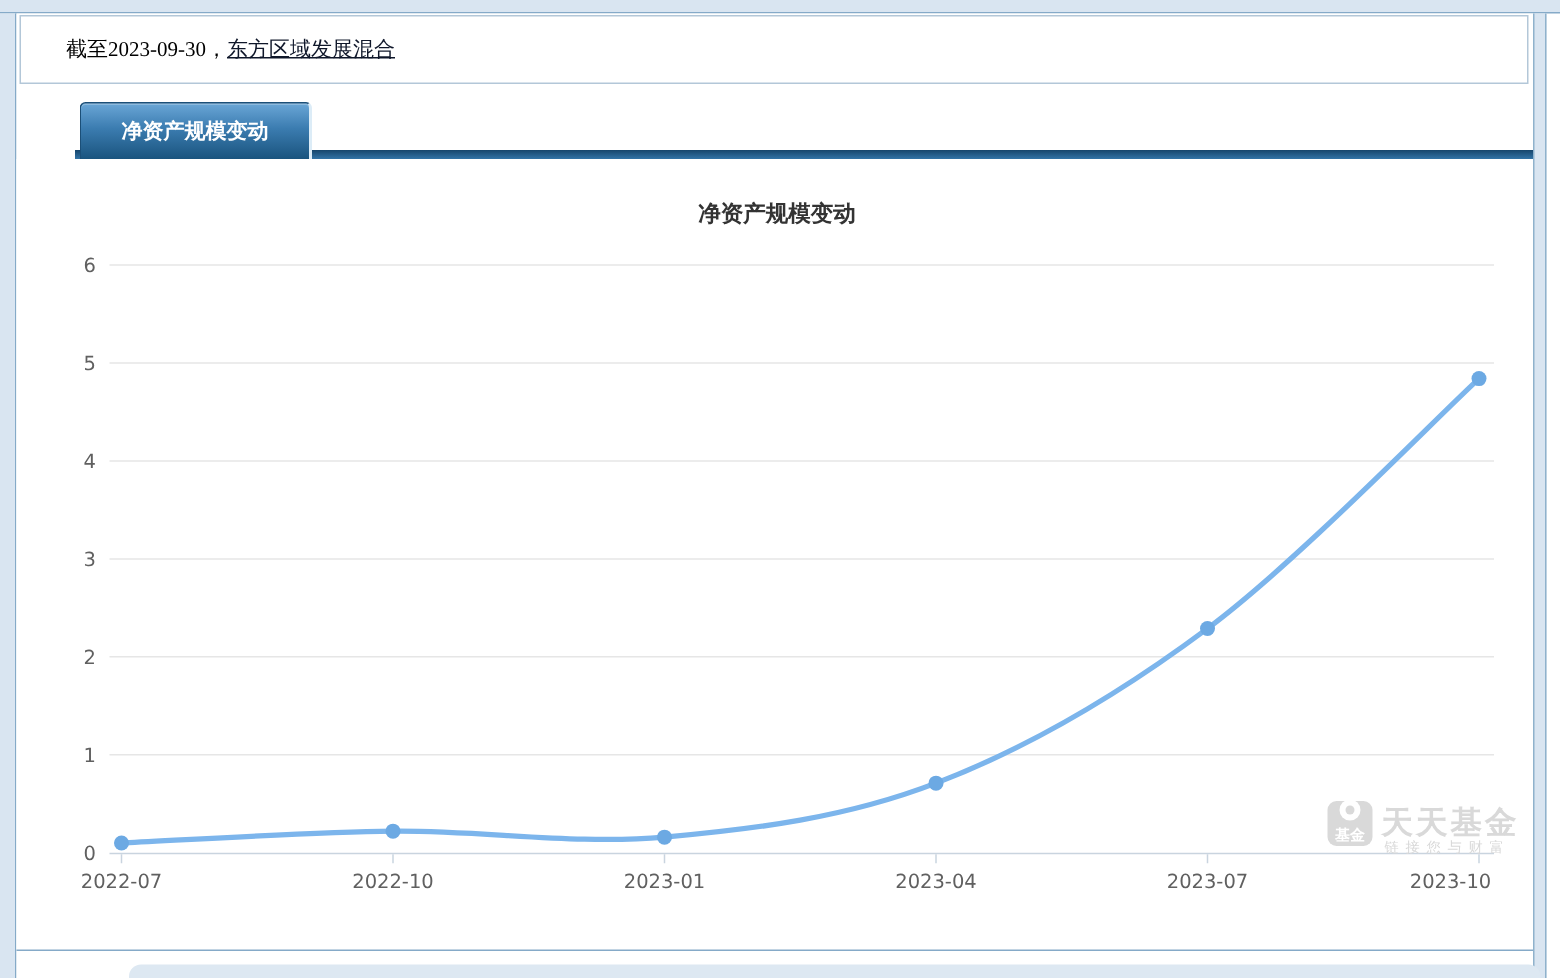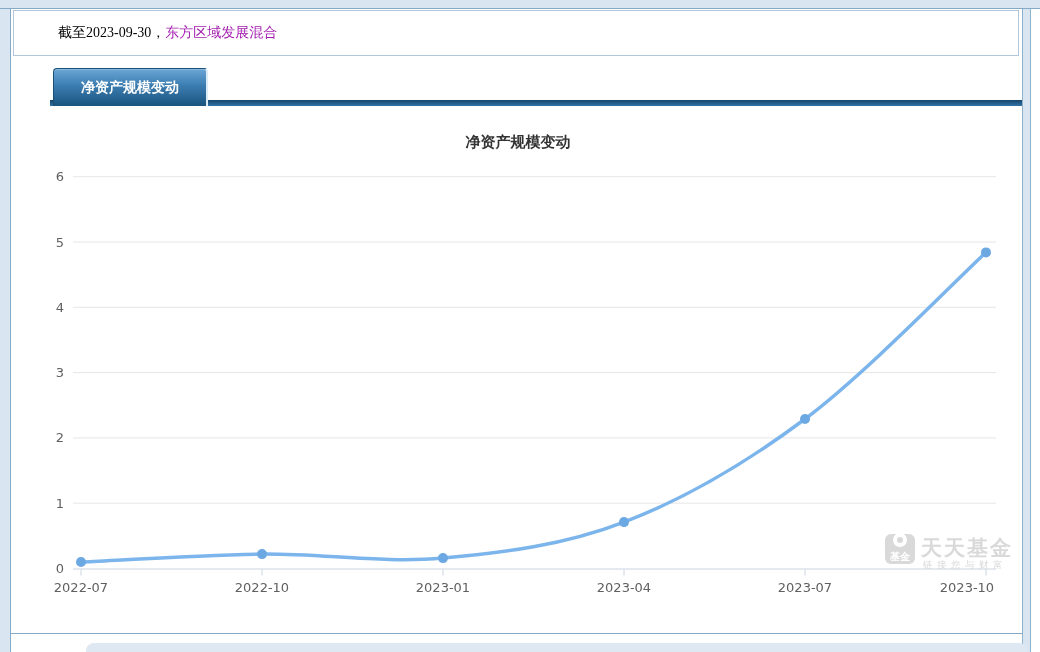--- a/index.html
+++ b/index.html
@@ -8,23 +8,23 @@
   
   .top-strip{position:absolute;left:0;top:0;width:1040px;height:8px;background:#d9e5f1;}
   .top-border{position:absolute;left:0;top:8px;width:1040px;height:1px;background:#85aac8;}
   .left-strip{position:absolute;left:0;top:9px;width:10px;height:643px;background:#d9e5f1;}
   .left-border{position:absolute;left:10px;top:9px;width:1px;height:643px;background:#85aac8;}
   .right-rail{position:absolute;left:1022px;top:9px;width:9px;height:643px;background:#d9e5f1;
               border-left:1px solid #8fb2cc;border-right:1px solid #8fb2cc;box-sizing:border-box;}
   .container{position:absolute;left:11px;top:9px;width:1011px;height:643px;background:#fff;}
   
   .info-box{position:absolute;left:2px;top:1px;width:1006px;height:46px;box-sizing:border-box;
-            border:1px solid #b3c7d8;background:#fff;display:flex;align-items:center;padding-left:44px;
+            border:1px solid #b3c7d8;background:#fff;display:flex;align-items:center;padding-left:30px;
             font-family:"Liberation Serif",serif;font-size:14px;color:#000;}
-  .info-box a{color:#a21caf;cursor:pointer;}
+  .info-box a{color:#0f172a;text-decoration:underline;cursor:pointer;}
   
   .tab-bar{position:absolute;left:39px;top:91px;width:972px;height:6px;
            background:linear-gradient(to bottom,#16456b,#3273a6);}
   .tab{position:absolute;left:42px;top:59px;width:155px;height:38px;box-sizing:border-box;
        background:linear-gradient(to bottom,#6aa6d6 0%,#3b7cb0 45%,#1a547e 100%);
        border:1px solid #1b4f78;border-right:2px solid #dcecf7;border-radius:4px 4px 0 0;
        border-bottom:none;color:#fff;font-size:14px;font-weight:bold;
        display:flex;align-items:center;justify-content:center;cursor:pointer;
        box-shadow:inset 0 1px 0 #8cbade;}
   

